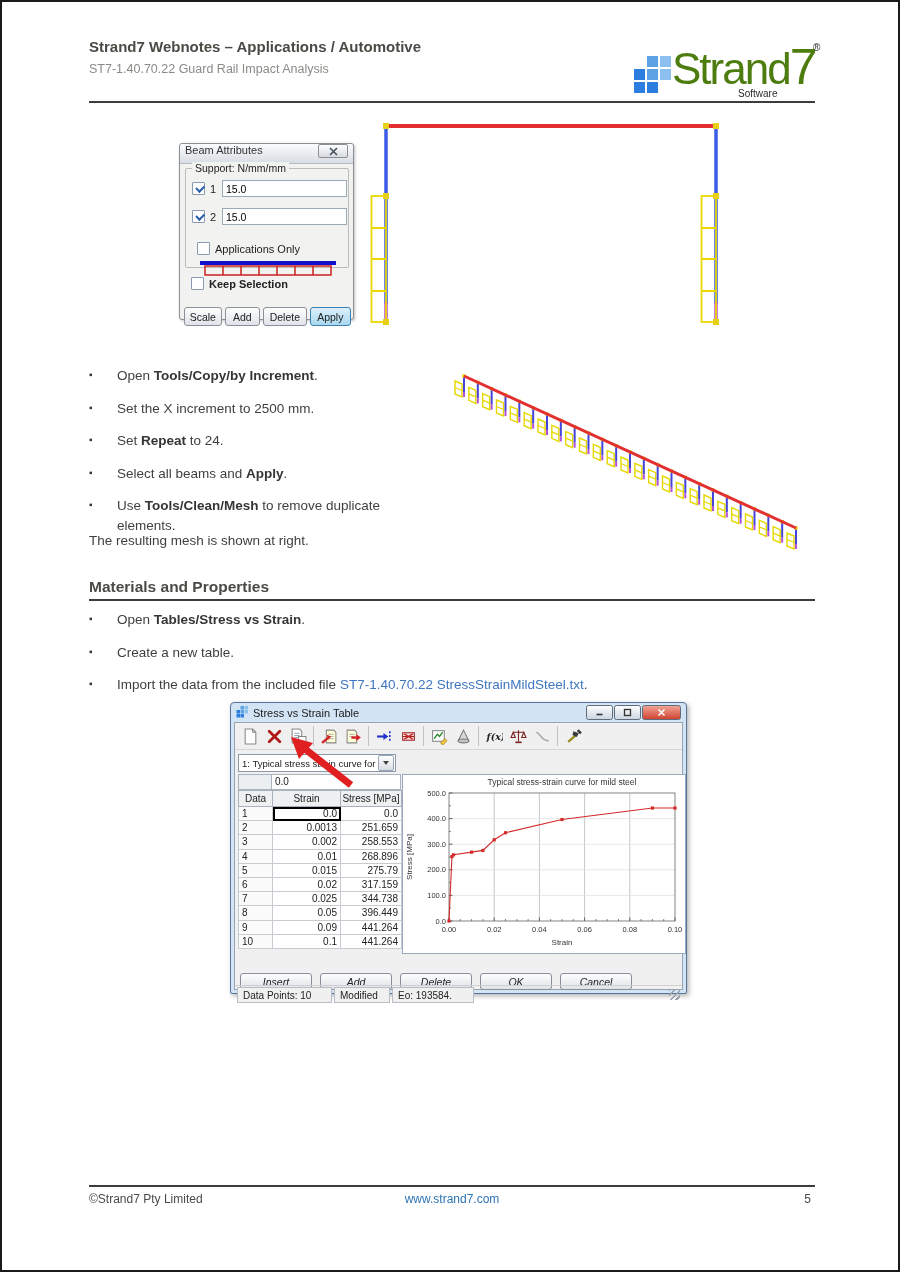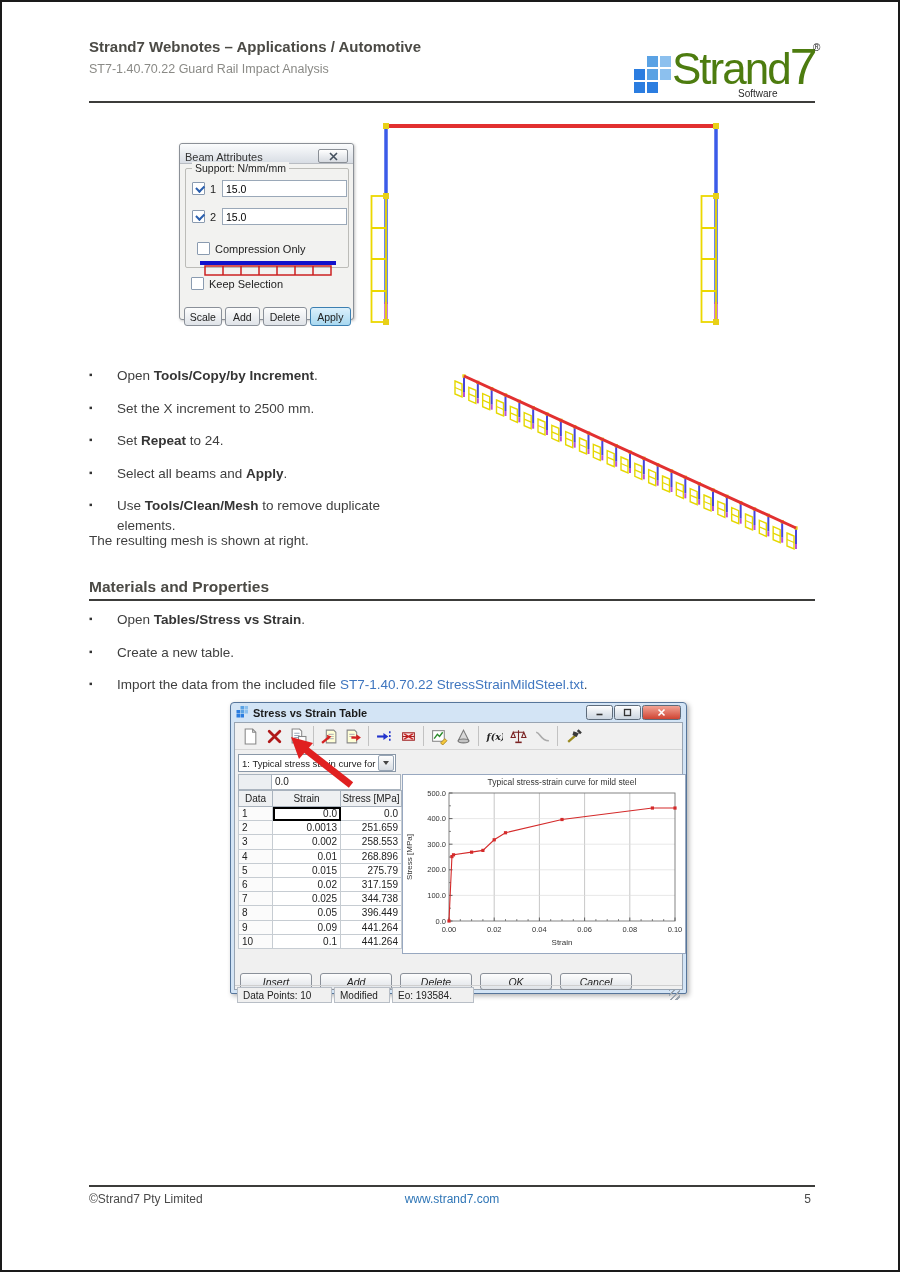--- a/index.html
+++ b/index.html
@@ -28,55 +28,55 @@
   .bullet-text .link { color:#3f76bf; }
   .caption { font-size:13.5px; color:#3f3f3f; }
 
   .sec-head { position:absolute; left:87px; top:576px; font-size:15.5px; font-weight:bold; color:#4b4a45; }
   .sec-rule { position:absolute; left:87px; top:597px; width:726px; height:2px; background:#3c3c3a; }
 
   
   .beam-dlg { position:absolute; left:177px; top:141px; width:175px; height:177px;
               background:#f2f2f0; border:1px solid #8b9097; border-radius:3px;
               box-shadow:1px 1px 3px rgba(0,0,0,.25); font-size:11px; color:#222; }
-  .beam-title { height:20px; display:flex; align-items:flex-end; padding:0 5px;
+  .beam-title { height:20px; display:flex; align-items:flex-start; padding:0 5px;
                 background:linear-gradient(#fbfcfd,#d8dde4); border-bottom:1px solid #b8bcc2;
                 border-radius:3px 3px 0 0; }
   .beam-title-text { flex:1; font-size:11px; color:#333; }
   .dlg-close { width:30px; height:14px; border:1px solid #8a8f96; border-radius:2px;
                background:linear-gradient(#fff,#d6dae0); display:flex; align-items:center; justify-content:center; }
   .groupbox { position:absolute; left:5px; top:24px; width:164px; height:100px;
               border:1px solid #bcbcb8; border-radius:2px; }
   .groupbox-label { position:absolute; left:6px; top:-7px; background:#f2f2f0; padding:0 3px; font-size:10.5px; }
   .supp-row { position:absolute; left:6px; display:flex; align-items:center; }
   .cb { width:13px; height:13px; background:#fff; border:1px solid #8a9bb0; border-radius:1px; position:relative; }
   .cb.on::after { content:""; position:absolute; left:2.5px; top:2px; width:6px; height:3.5px;
                   border-left:2px solid #2a5fae; border-bottom:2px solid #2a5fae; transform:rotate(-45deg); }
   .cb-label { margin-left:5px; width:12px; }
   .supp-input { width:125px; height:17px; border:1px solid #9aa8b8; background:#fff; font-size:10.5px;
                 padding:0 3px; font-family:"Liberation Sans",sans-serif; }
   .comp-row { position:absolute; left:6px; top:73px; display:flex; align-items:center; }
   .comp-row span { margin-left:5px; }
   .supp-glyph { position:absolute; left:12px; top:91px; width:140px; }
   .keep-row { position:absolute; left:6px; top:133px; display:flex; align-items:center; }
-  .keep-row span { margin-left:5px; }
+  .keep-row span { margin-left:5px;font-weight:bold; }
   .beam-btns { position:absolute; left:4px; top:151px; width:167px; display:flex; gap:3px; }
   .wbtn { height:19px; border:1px solid #8a9099; border-radius:3px; font-size:10.5px; color:#222;
           background:linear-gradient(#fdfdfd,#dfe3e8); display:flex; align-items:center; justify-content:center;margin-top:12px; }
   .wbtn.default { background:linear-gradient(#dcf0fb,#a8d8f0); border-color:#3c7fb1; }
 
   
   .frame-svg { position:absolute; left:366px; top:114px; }
   .mesh-svg  { position:absolute; left:448px; top:360px; }
 
   
   .tbl-dlg { position:absolute; left:228px; top:700px; width:457px; height:292px;
              background:#d3e4f5; border:1px solid #56759a; border-radius:4px 4px 2px 2px;
              box-shadow:2px 2px 5px rgba(0,0,0,.3); font-size:11px; color:#222; }
-  .tbl-title { height:19px; display:flex; align-items:center; padding:0 5px;font-weight:bold; }
+  .tbl-title { height:19px; display:flex; align-items:center; padding:0 5px; }
   .tbl-title-text { flex:1; font-size:11px; color:#1a1a1a; margin-left:4px; }
   .winbtns { display:flex; gap:1px; }
   .winbtn { width:27px; height:15px; border:1px solid #5d6b7a; border-radius:2.5px;
             background:linear-gradient(#fdfdfd,#ccd6e1); display:flex; align-items:center; justify-content:center; }
   .winbtn.close { width:39px; background:linear-gradient(#f2a394,#cf4433); }
   .tbl-body { position:absolute; left:3px; top:19px; right:3px; bottom:3px; background:#f0f0f0;
               border:1px solid #98a4b2; }
   .toolbar { height:27px; display:flex; align-items:center; padding:0 3px; border-bottom:1px solid #d6d6d6; }
   .tbtn { width:24px; height:22px; display:flex; align-items:center; justify-content:center; }
   .tbtn svg { width:17px; height:17px; }
@@ -156,21 +156,21 @@
         <span class="cb-label">1</span>
         <input class="supp-input" value="15.0" style="">
       </div>
       <div class="supp-row" style="top:39px">
         <span class="cb on"></span>
         <span class="cb-label">2</span>
         <input class="supp-input" value="15.0" style="">
       </div>
       <div class="comp-row">
         <span class="cb"></span>
-        <span>Compression Only</span>
+        <span>Applications Only</span>
       </div>
       <svg class="supp-glyph" width="140" height="18" viewBox="0 0 140 18">
         <line x1="2" y1="3" x2="138" y2="3" stroke="#1111cc" stroke-width="4"></line>
         <rect x="7" y="6" width="126" height="9" fill="none" stroke="#cc2222" stroke-width="1.5"></rect>
         <path d="M25 6v9M43 6v9M61 6v9M79 6v9M97 6v9M115 6v9" stroke="#cc2222" stroke-width="1.5"></path>
       </svg>
     </div>
     <div class="keep-row">
       <span class="cb"></span>
       <span>Keep Selection</span>

